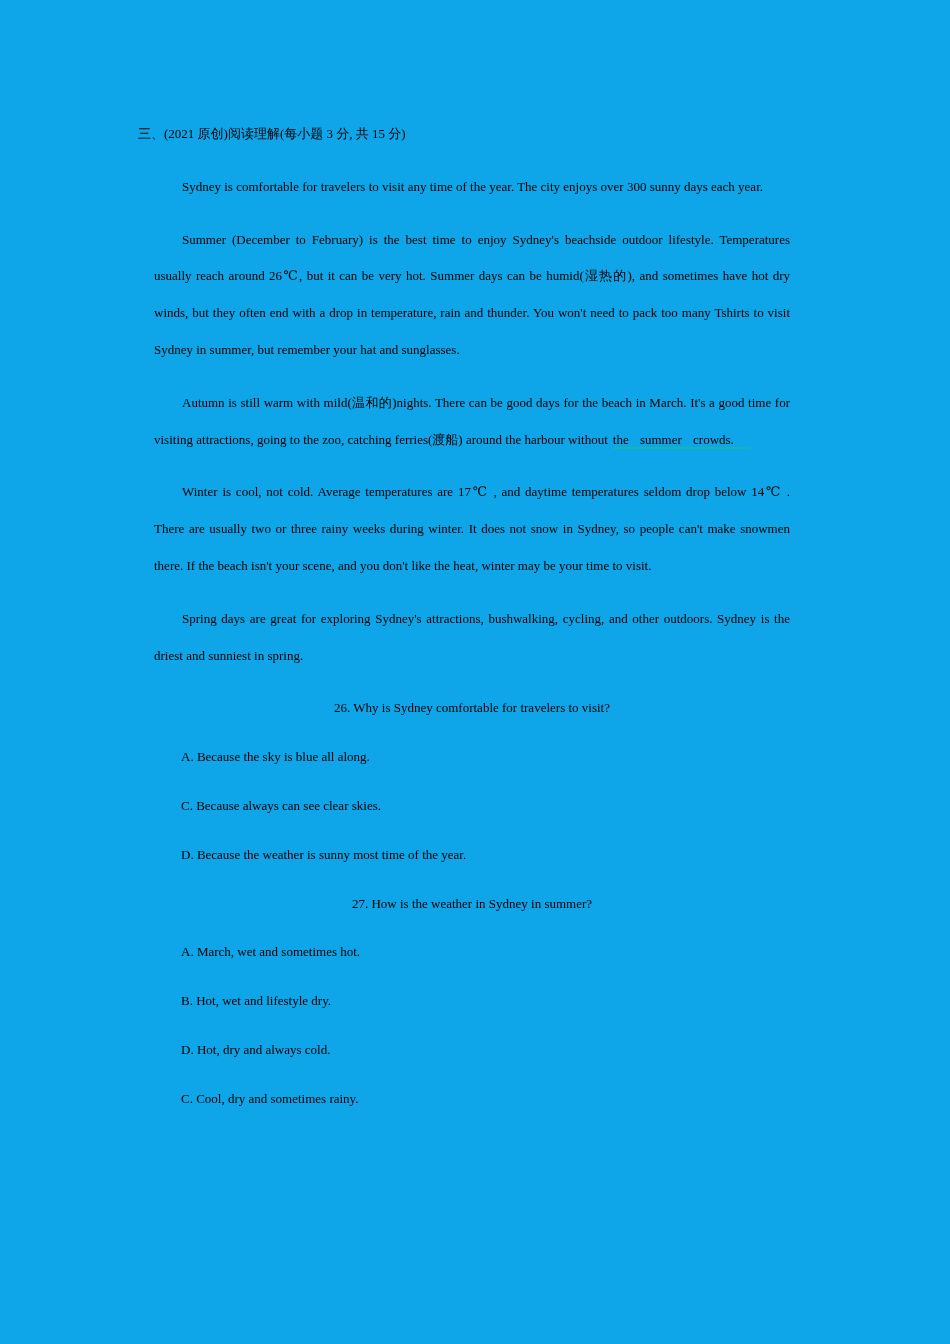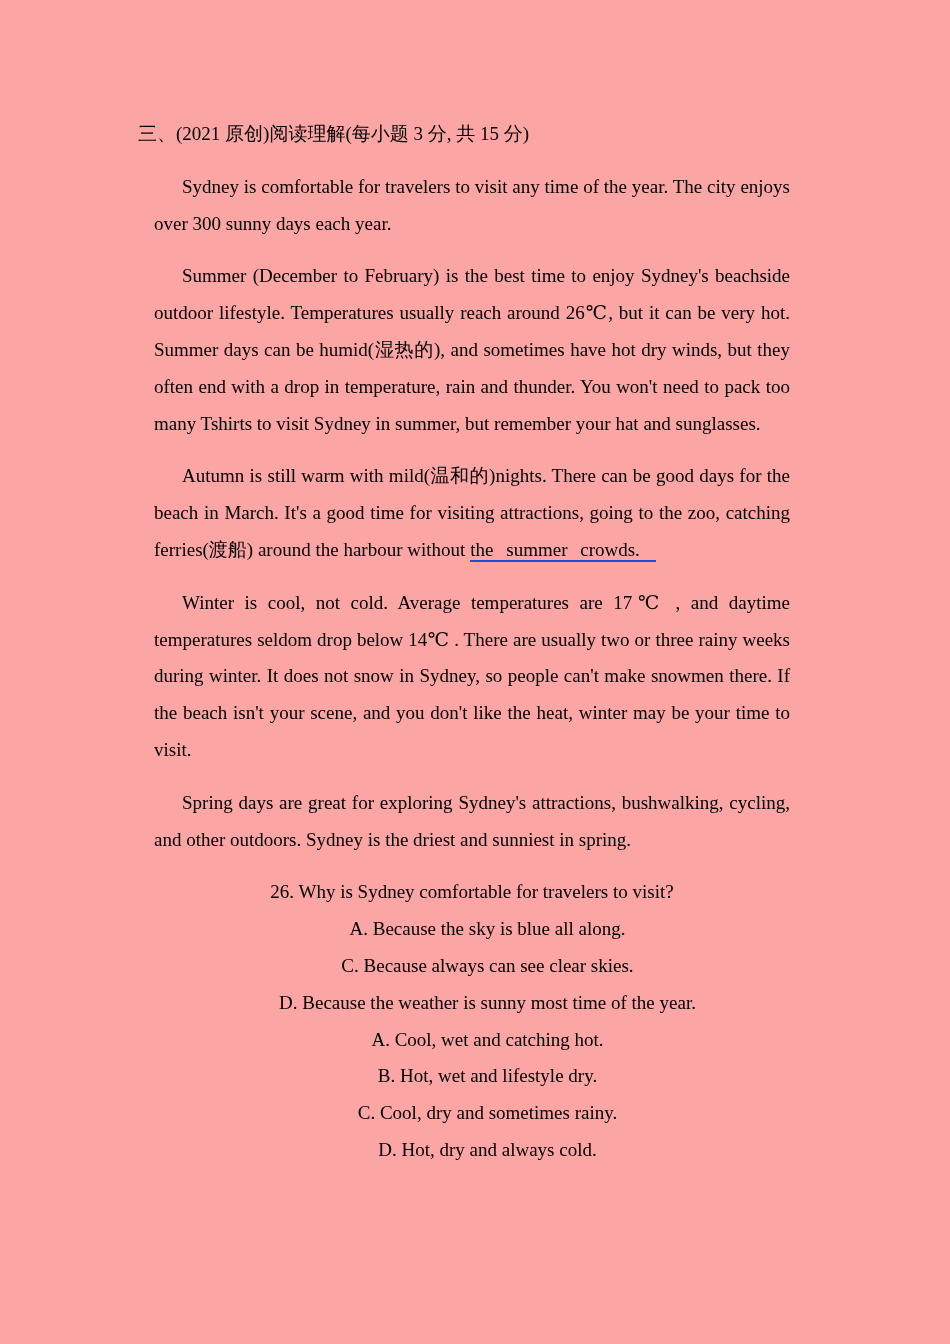--- a/index.html
+++ b/index.html
@@ -4,26 +4,26 @@
 <style>
   html, body {
     margin: 0;
     padding: 0;
     background: #ffffff;
   }
   .page {
     position: relative;
     width: 950px;
     height: 1344px;
-    background: #fca5a5;
+    background: #0ea5e9;
     box-sizing: border-box;
     padding: 116px 144px 0 138px;
     color: #000000;
     font-family: "Liberation Serif", "DejaVu Serif", serif;
-    font-size: 19px;
+    font-size: 13px;
     line-height: 36.8px;
     overflow: hidden;
   }
   .heading {
     text-align: left;
     white-space: nowrap;
   }
   .para {
     margin: 16px;
     text-align: justify;
@@ -32,26 +32,26 @@
   .question-block {
     margin: 0;
   }
   .stem {
     margin: 0;
     padding-left: 31px;
     text-indent: -31px;
     text-align: center;
   }
   .option {
-    margin: 0;
+    margin: 12px;
     padding-left: 31px;
-    text-align: center;
+    text-align: left;
   }
   .underlined {
-    border-bottom: 2px solid #1d4ed8;
+    border-bottom: 2px solid #14b8a6;
     padding-right: 16px;
     margin-left: 5px;
     word-spacing: 8px;
   }
 </style>
 </head>
 <body>
 
 <div class="page">
 
@@ -68,20 +68,21 @@
   <p class="para">Spring days are great for exploring Sydney's attractions, bushwalking, cycling, and other outdoors. Sydney is the driest and sunniest in spring.</p>
 
   <div class="question-block">
     <div class="stem">26. Why is Sydney comfortable for travelers to visit?</div>
     <div class="option">A. Because the sky is blue all along.</div>
     <div class="option">C. Because always can see clear skies.</div>
     <div class="option">D. Because the weather is sunny most time of the year.</div>
   </div>
 
   <div class="question-block">
-    <div class="option">A. Cool, wet and catching hot.</div>
+    <div class="stem">27. How is the weather in Sydney in summer?</div>
+    <div class="option">A. March, wet and sometimes hot.</div>
     <div class="option">B. Hot, wet and lifestyle dry.</div>
+    <div class="option">D. Hot, dry and always cold.</div>
     <div class="option">C. Cool, dry and sometimes rainy.</div>
-    <div class="option">D. Hot, dry and always cold.</div>
   </div>
 
 
 </div>
 
 </body></html>

